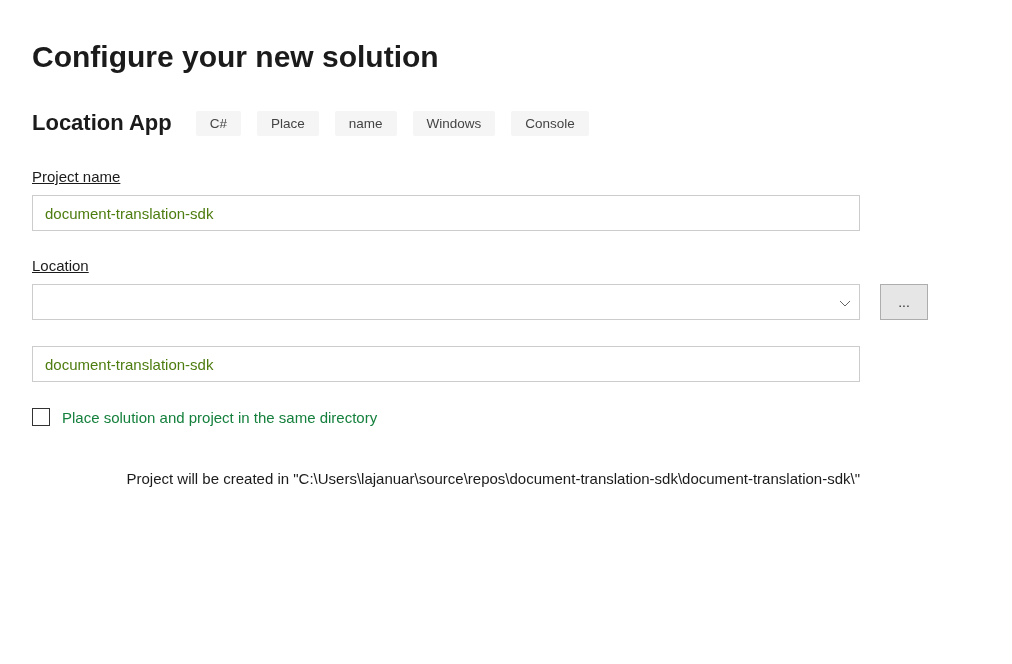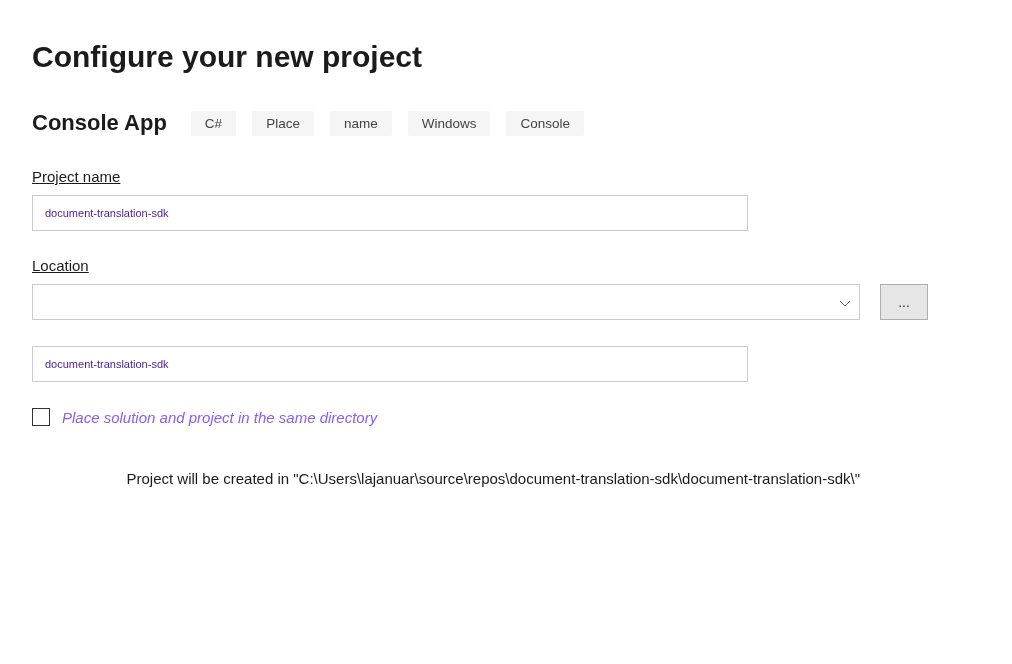--- a/index.html
+++ b/index.html
@@ -45,27 +45,27 @@
     .field-label {
       font-size: 15px;
       color: #1b1b1b;
       margin-bottom: 10px;
       display: flex;
       align-items: center;
       gap: 8px;
       text-decoration: underline;
     }
     .text-input {
-      width: 716px;
+      width: 828px;
       height: 36px;
       border: 1px solid #cccccc;
       padding: 6px 12px;
-      font-size: 11px;
+      font-size: 15px;
       font-family: inherit;
-      color: #4c1d95;
+      color: #4d7c0f;
       outline: none;
     }
     .location-row {
       display: flex;
       align-items: center;
       gap: 20px;
     }
     .combo-wrapper {
       position: relative;
       width: 828px;
@@ -112,38 +112,37 @@
     }
     .checkbox-box {
       width: 18px;
       height: 18px;
       border: 1.5px solid #333;
       background: #fff;
       cursor: pointer;
     }
     .checkbox-label {
       font-size: 15px;
-      color: #8b5cf6;
-      font-style: italic;
+      color: #15803d;
     }
     .path-preview {
       font-size: 15px;
       color: #1b1b1b;
       line-height: 1.5;
       max-width: 828px;
       text-align: right;
     }
   </style>
 </head>
 <body>
 
-<h1 class="page-title">Configure your new project</h1>
+<h1 class="page-title">Configure your new solution</h1>
 
 <div class="template-row">
-  <span class="template-name">Console App</span>
+  <span class="template-name">Location App</span>
   <span class="tag">C#</span>
   <span class="tag">Place</span>
   <span class="tag">name</span>
   <span class="tag">Windows</span>
   <span class="tag">Console</span>
 </div>
 
 <div class="field-group">
   <div class="field-label">Project name</div>
   <input type="text" class="text-input" value="document-translation-sdk" style="">

